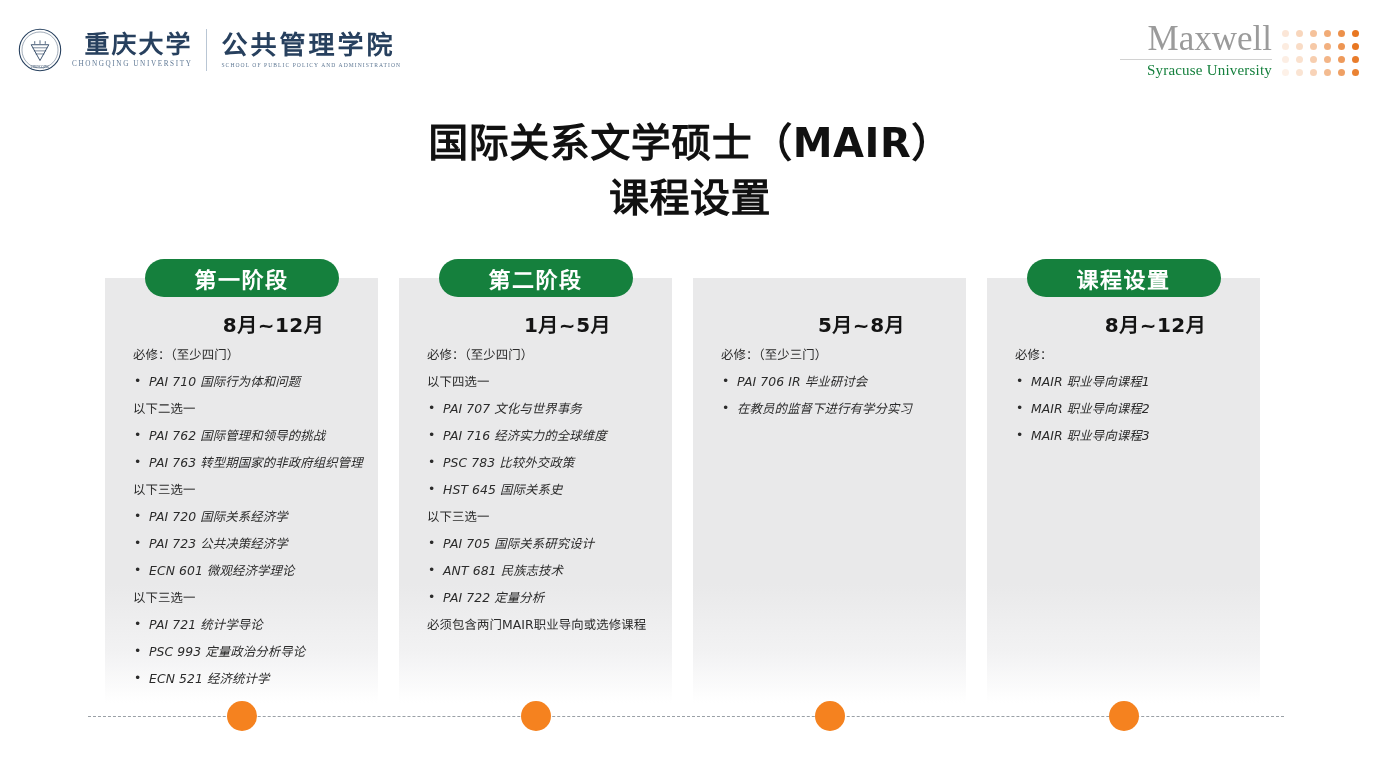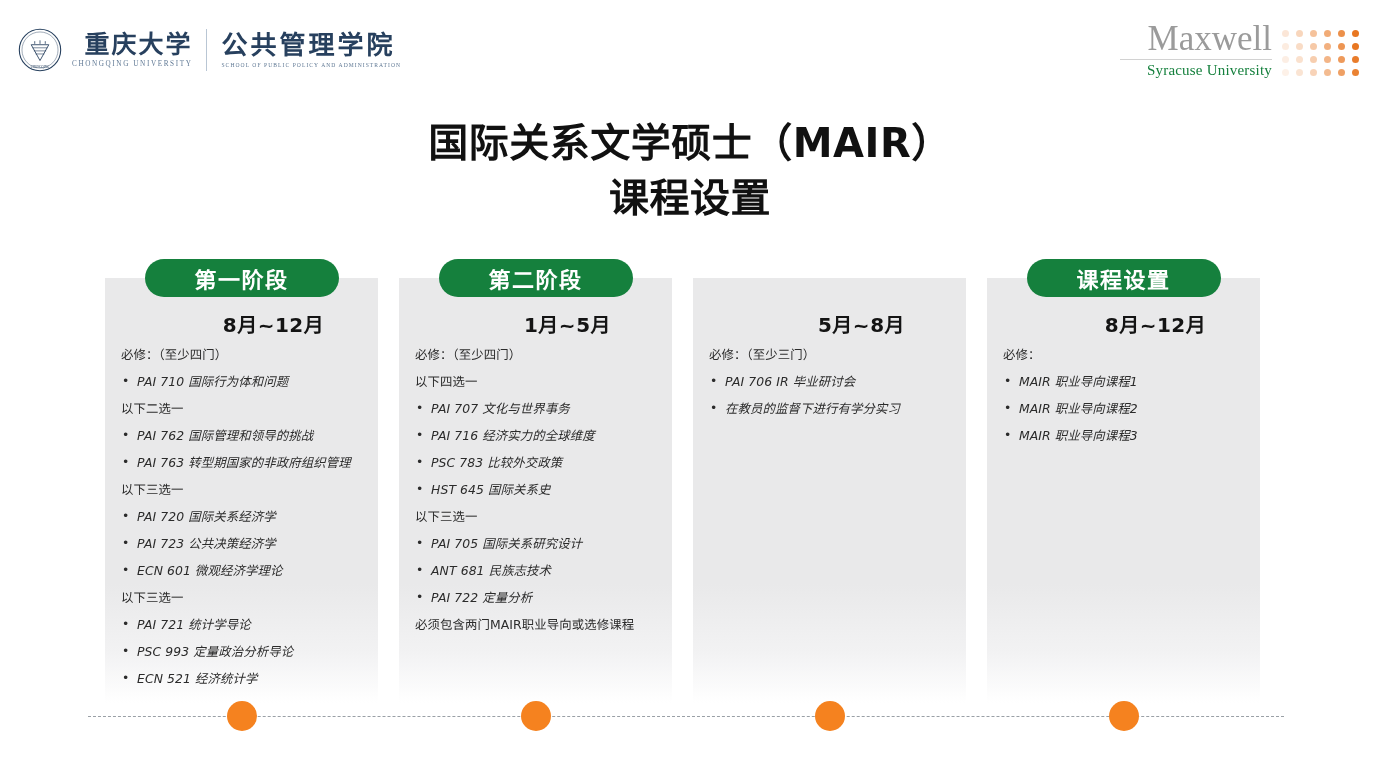--- a/index.html
+++ b/index.html
@@ -229,20 +229,21 @@
     width: 250px;
   }
   .line {
     font-family: "DejaVu Sans", "Liberation Sans", sans-serif;
     font-size: 12.4px;
     color: #2b2b2b;
     line-height: 1.05;
     margin-bottom: 14px;
     white-space: nowrap;
     letter-spacing: 0.1px;
+    margin-left: 12px;
   }
   .line.bullet {
     padding-left: 16px;
     position: relative;
     font-style: italic;
   }
   .line.bullet::before {
     content: "\2022";
     position: absolute;
     left: 1px;

